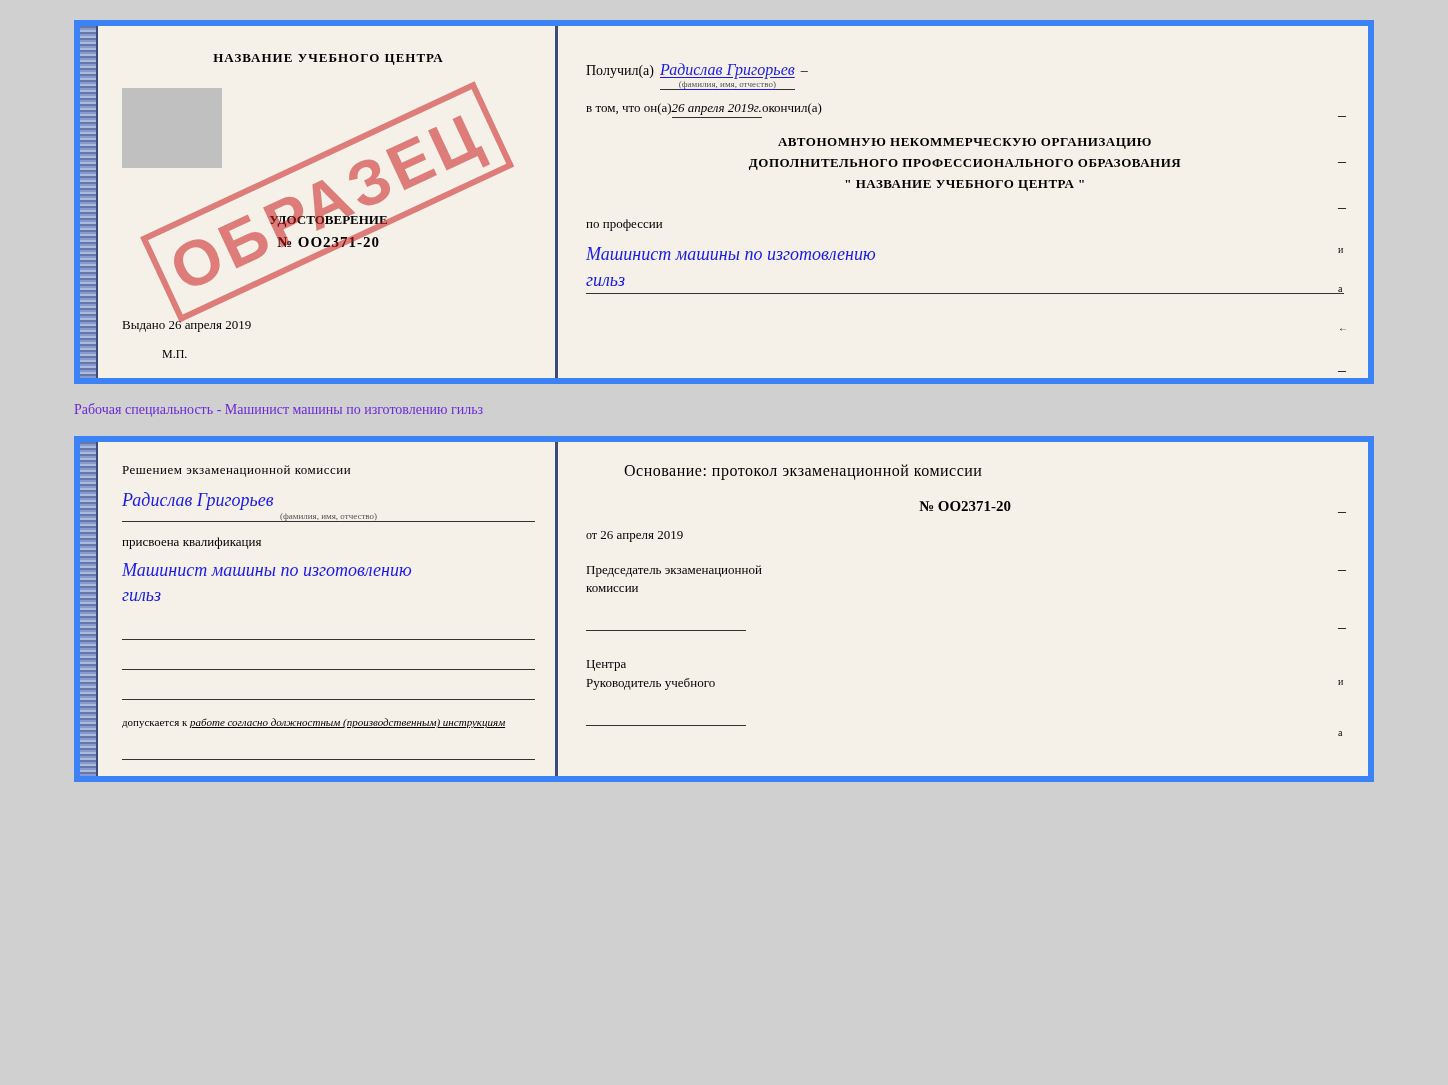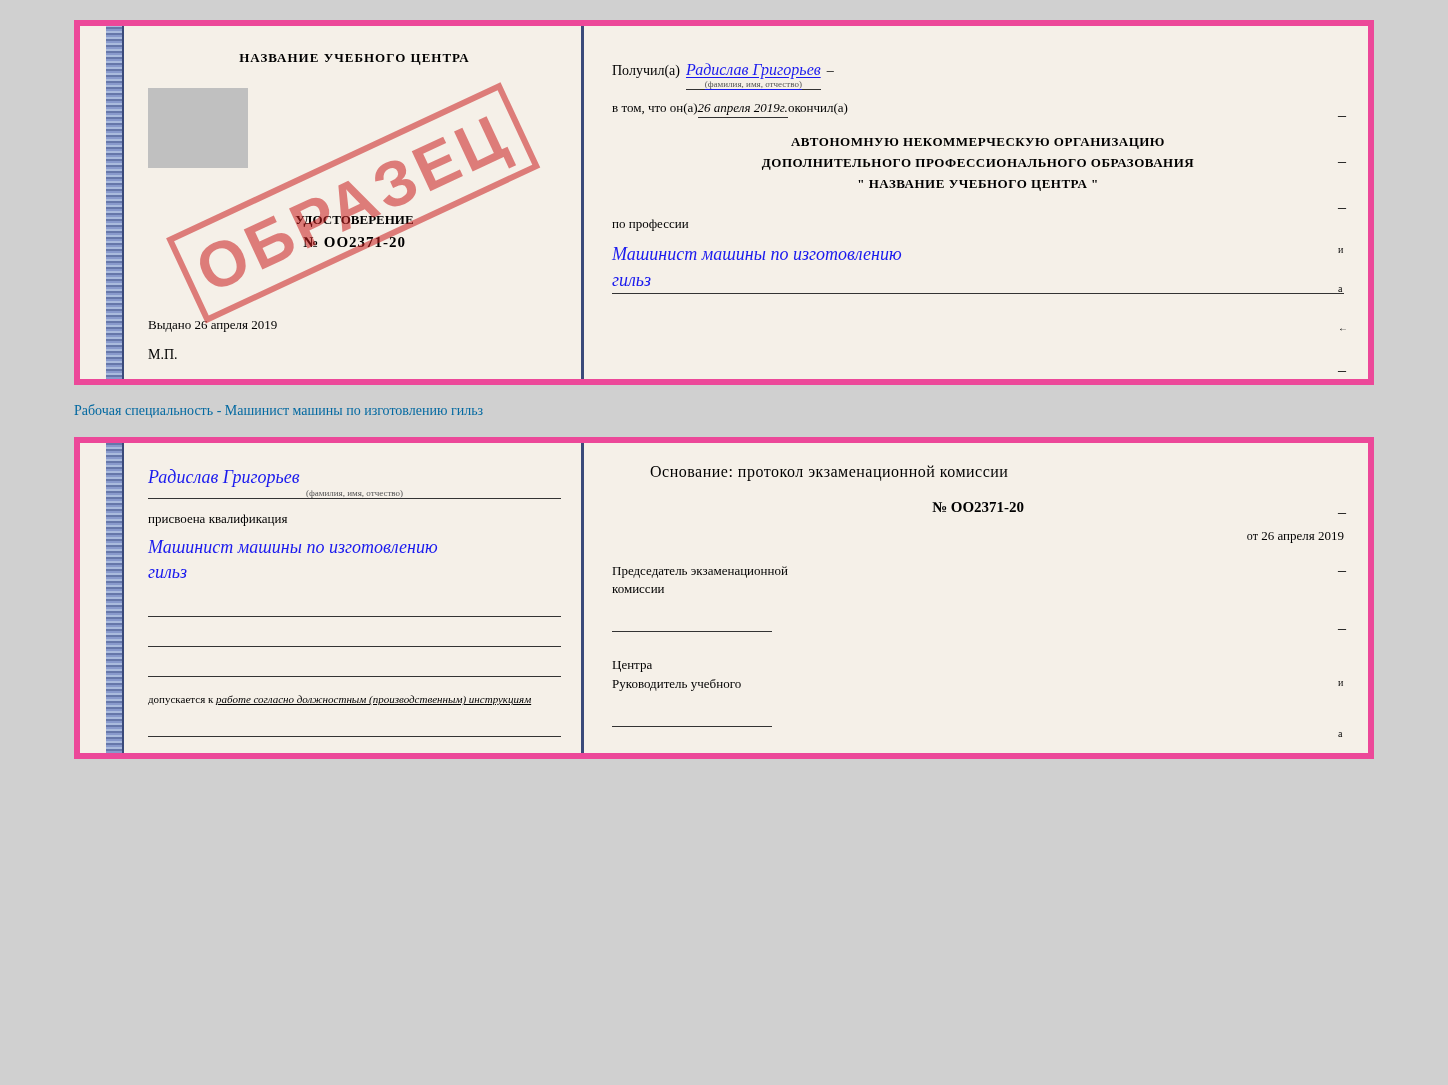--- a/index.html
+++ b/index.html
@@ -12,24 +12,23 @@
       padding: 20px;
       gap: 18px;
       min-height: 1085px;
     }
 
     
     .document {
       display: flex;
       width: 1300px;
       background: #f5f0e8;
-      border: 6px solid #ec4899;
+      border: 6px solid #3b82f6;
       position: relative;
       overflow: hidden;
-      padding-left: 26px;
     }
 
     .doc-left {
       width: 460px;
       border-right: 3px solid #3a4a7a;
       padding: 24px 20px 16px 24px;
       position: relative;
       display: flex;
       flex-direction: column;
       gap: 6px;
@@ -86,22 +85,23 @@
       text-align: center;
       letter-spacing: 1px;
     }
 
     .cert-date-line {
       font-size: 13px;
       margin-top: 60px;
     }
 
     .mp-line {
-      font-size: 14px;
+      font-size: 12px;
       margin-top: 8px;
+      margin-left: 40px;
     }
 
     
     .stamp-obrazec {
       position: absolute;
       top: 50%;
       left: 50%;
       transform: translate(-50%, -50%) rotate(-25deg);
       font-size: 64px;
       font-weight: 900;
@@ -174,21 +174,21 @@
       right: 20px;
       top: 80px;
       display: flex;
       flex-direction: column;
       gap: 28px;
     }
 
     
     .between-label {
       font-size: 14px;
-      color: #0369a1;
+      color: #6d28d9;
       width: 1300px;
       text-align: left;
     }
 
     
     .doc-bottom-left {
       width: 460px;
       border-right: 3px solid #3a4a7a;
       padding: 20px 20px 16px 24px;
       display: flex;
@@ -272,21 +272,21 @@
 
     .protocol-number {
       font-size: 15px;
       font-weight: bold;
       text-align: center;
       margin: 10px 0 4px;
     }
 
     .protocol-date {
       font-size: 13px;
-      text-align: right;
+      text-align: left;
     }
 
     .chairman-label {
       font-size: 13px;
       margin-top: 10px;
       line-height: 1.4;
     }
 
     .sig-line {
       border-bottom: 1px solid #333;
@@ -370,20 +370,21 @@
   </div>
 </div>
 
 <div class="between-label">Рабочая специальность - Машинист машины по изготовлению гильз</div>
 
 <div class="document">
 
   <div class="spine-left"></div>
 
   <div class="doc-bottom-left">
+    <div class="decision-text">Решением  экзаменационной  комиссии</div>
 
     <div class="name-cursive">
       <span>Радислав Григорьев</span>
       <span class="name-small-label" style="display:block;font-size:9px;color:#555;text-align:center;font-style:normal;font-family:inherit;">(фамилия, имя, отчество)</span>
     </div>
 
     <div class="qualification-label">присвоена квалификация</div>
     <div class="qualification-value">
       <span>Машинист машины по изготовлению</span><br>
       <span>гильз</span>

